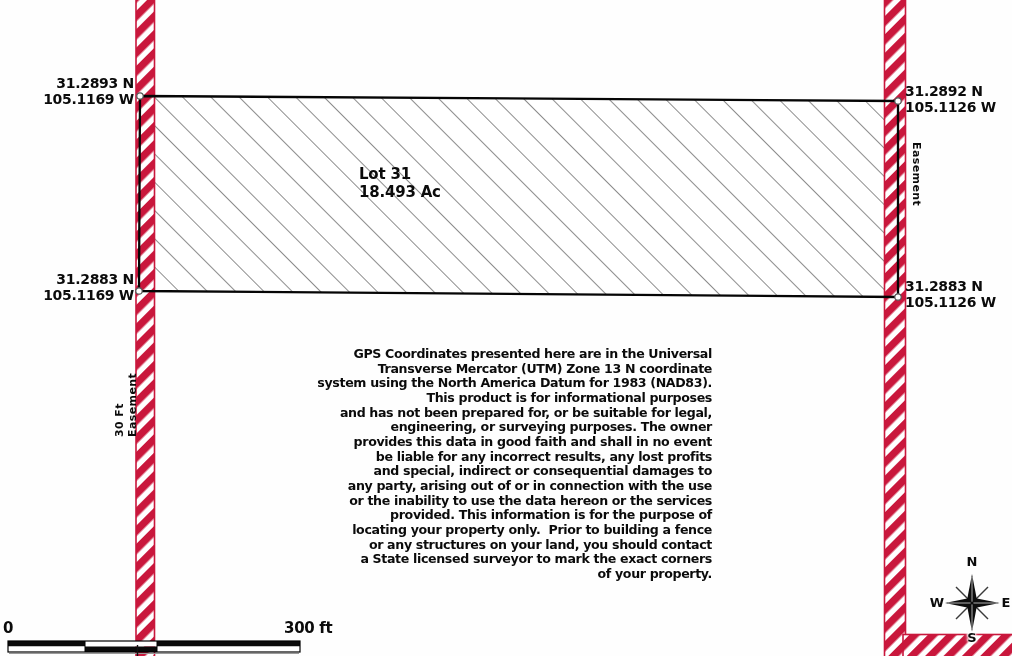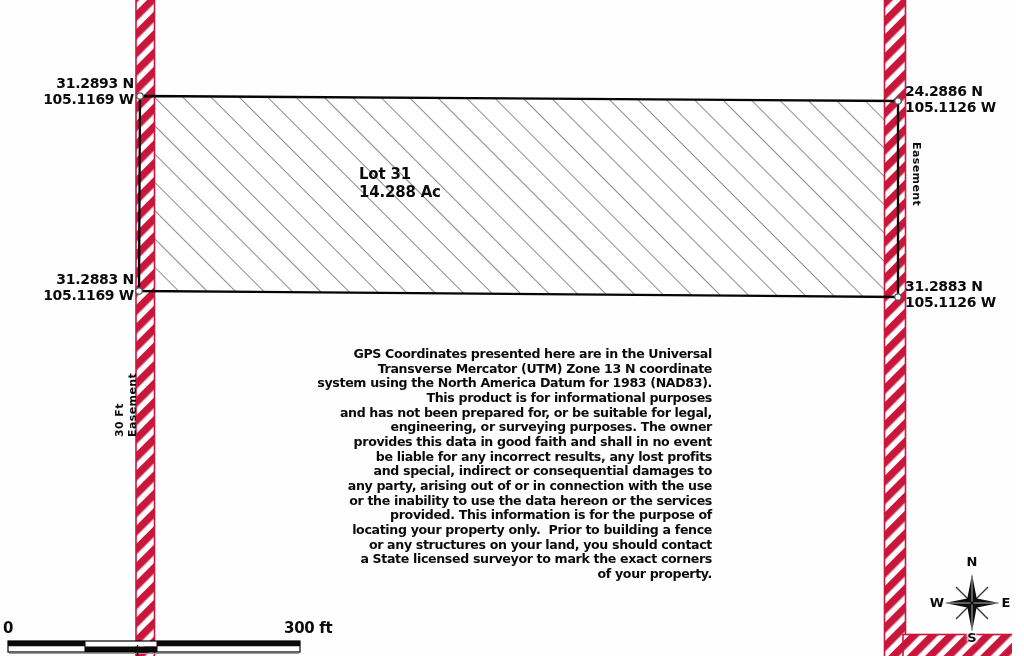--- a/index.html
+++ b/index.html
@@ -78,35 +78,35 @@
       <line x1="948" y1="603" x2="997" y2="603" stroke="#d9d9d9" stroke-width="0.8"></line>
       <circle cx="972" cy="603" r="1.6" fill="#0d0d0d"></circle>
     </g>
   </svg>
 
   <div class="txt coord right" style="left:0;top:76px;width:134px;">
     <div>31.2893 N</div>
     <div>105.1169 W</div>
   </div>
   <div class="txt coord" style="left:905px;top:84px;">
-    <div>24.2886 N</div>
+    <div>31.2892 N</div>
     <div>105.1126 W</div>
   </div>
   <div class="txt coord right" style="left:0;top:272px;width:134px;">
     <div>31.2883 N</div>
     <div>105.1169 W</div>
   </div>
   <div class="txt coord" style="left:905px;top:279px;">
     <div>31.2883 N</div>
     <div>105.1126 W</div>
   </div>
 
   <div class="txt lotlabel" style="left:359px;top:166px;">
     <div>Lot 31</div>
-    <div>14.288 Ac</div>
+    <div>18.493 Ac</div>
   </div>
 
   <div class="txt vtext-up" style="left:113px;top:337px;height:100px;">30 Ft Easement</div>
   <div class="txt vtext-down" style="left:910px;top:142px;height:80px;">Easement</div>
 
   <div class="txt disclaimer" style="left:312px;top:347px;width:400px;">GPS Coordinates presented here are in the Universal
 Transverse Mercator (UTM) Zone 13 N coordinate
 system using the North America Datum for 1983 (NAD83).
 This product is for informational purposes
 and has not been prepared for, or be suitable for legal,

